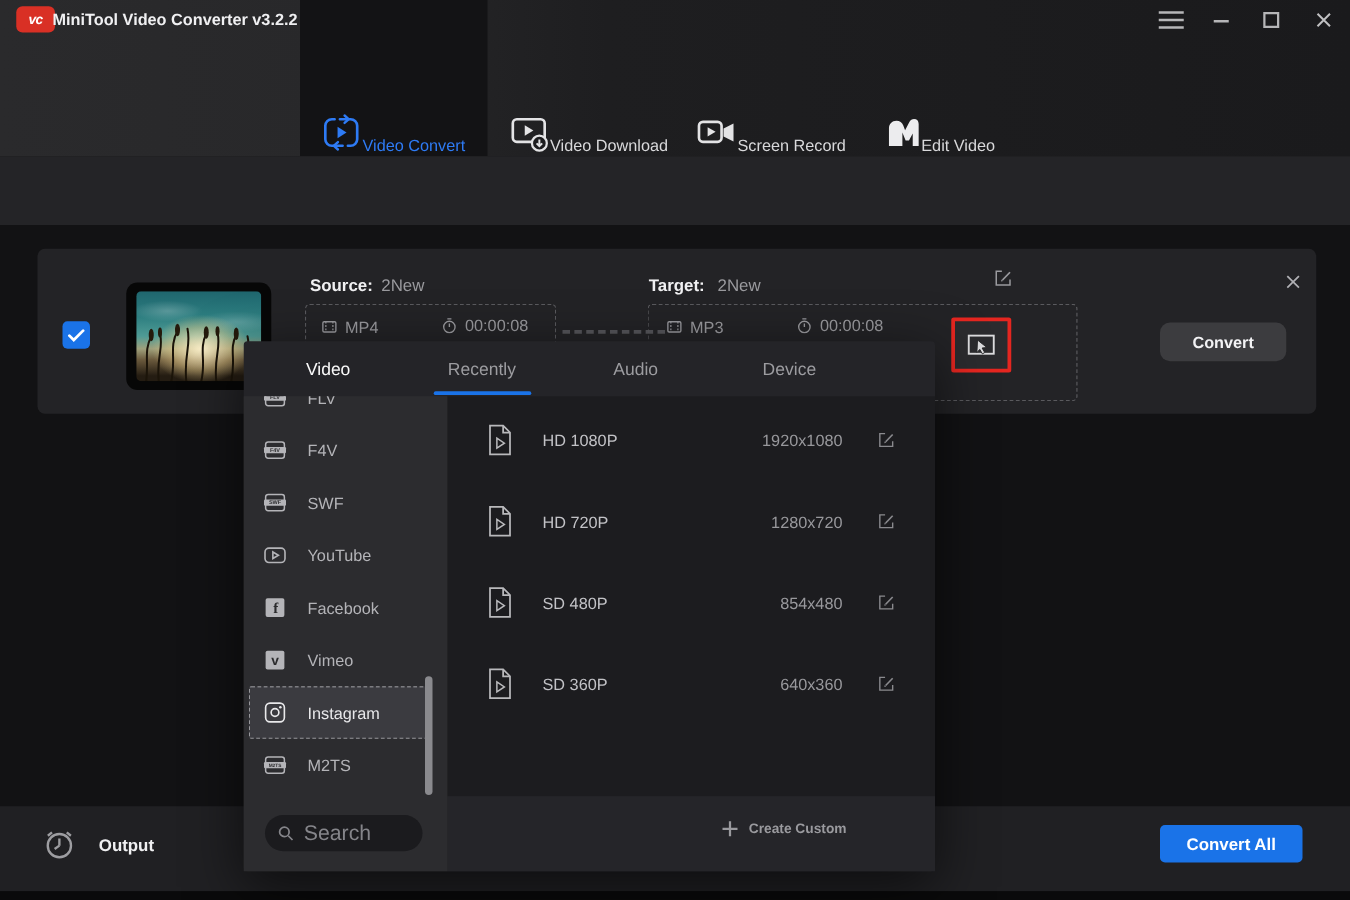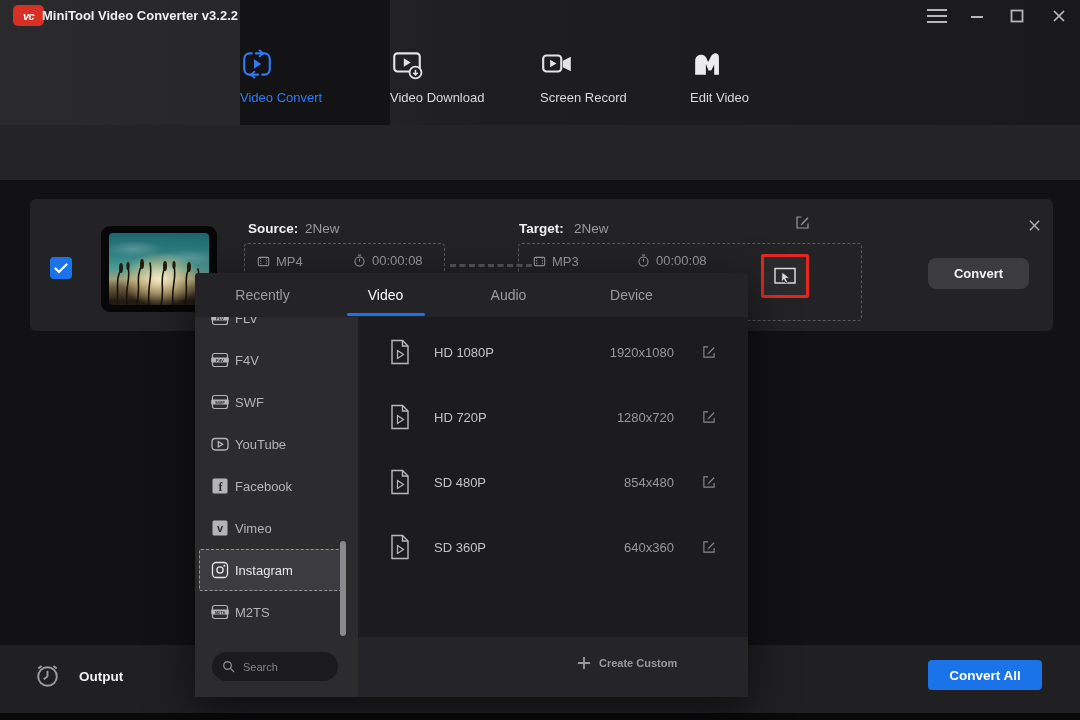--- a/index.html
+++ b/index.html
@@ -11,21 +11,21 @@
   
   .header{left:0;top:0;width:1080px;height:125px;
           background:linear-gradient(90deg,#2a2a2c 0%,#28282a 24%,#1e1e20 45%,#1a1a1c 100%);}
   .titlebar{left:0;top:0;width:1080px;height:30px;}
   .logo{left:13px;top:5px;width:31px;height:21px;border-radius:5px;background:#d93025;
         display:flex;align-items:center;justify-content:center;color:#fff;font-weight:bold;
         font-style:italic;font-size:11px;letter-spacing:-.5px;}
   .win-title{left:42px;top:8px;font-weight:bold;font-size:13px;color:#f0f0f2;}
   .winbtn{top:4px;width:30px;height:24px;display:flex;align-items:center;justify-content:center;}
   .navblock{left:240px;top:0px;width:150px;height:125px;background:#131315;}
-  .navtab{top:32px;width:150px;height:92px;display:flex;flex-direction:column;align-items:flex-start;}
+  .navtab{top:32px;width:150px;height:92px;display:flex;align-items:flex-end;margin-left:16px;}
   .navtab .nicon{margin-top:14px;height:36px;display:flex;align-items:center;}
   .navtab .nlabel{margin-top:8px;font-size:13px;color:#d9d9db;}
   .navtab.active .nlabel{color:#2e7bf5;}
 
   
   .toolbar{left:0;top:125px;width:1080px;height:55px;background:#242427;}
   .addfiles{left:30px;top:136px;height:32px;display:flex;align-items:center;gap:12px;}
   .addfiles .af-label{font-weight:bold;font-size:14px;color:#ececee;}
   .caret{width:0;height:0;border-left:6px solid transparent;border-right:6px solid transparent;
          border-top:7px solid #a8a8ac;}
@@ -60,30 +60,30 @@
 
   
   .popup{left:195px;top:273px;width:553px;height:424px;background:#242428;z-index:10;
          box-shadow:0 12px 45px rgba(0,0,0,.6);border-radius:3px;}
   .ptabs{left:0;top:0;width:553px;height:44px;display:flex;padding-left:6px;}
   .ptab{width:123px;display:flex;align-items:center;justify-content:center;color:#9c9ca0;font-size:14px;}
   .ptab.active{color:#fafafa;}
   .punderline{left:152px;top:40px;width:78px;height:3px;background:#1a73e8;border-radius:2px;}
   .sidebar{left:0;top:44px;width:163px;height:380px;background:#2c2c2f;overflow:hidden;}
   .side-list{position:absolute;left:0;top:-20px;width:163px;}
-  .side-item{height:42px;margin:0 14px 0 4px;display:flex;align-items:center;gap:5px;padding-left:10px;
+  .side-item{height:42px;margin:0 14px 0 4px;display:flex;align-items:center;gap:16px;padding-left:10px;
              color:#b4b4b8;border:1px dashed transparent;border-radius:2px;box-sizing:border-box;}
   .side-item.selected{background:#3b3b40;border-color:#97979b;color:#e8e8ea;}
   .side-ic{display:flex;align-items:center;}
   .side-label{font-size:13px;}
   .sscroll{left:145px;top:268px;width:6px;height:95px;border-radius:3px;background:#8a8a8e;}
   .searchbox{left:17px;top:379px;width:126px;height:29px;border-radius:15px;background:#1b1b1e;
              display:flex;align-items:center;gap:6px;padding:0 10px;box-sizing:border-box;color:#85858a;}
   .searchbox input{background:transparent;border:none;outline:none;color:#cfcfd2;width:80px;
-                   font-family:"Liberation Sans",sans-serif;font-size:11px;}
+                   font-family:"Liberation Sans",sans-serif;font-size:17px;}
   .searchbox input::placeholder{color:#85858a;}
   .rpanel{left:163px;top:44px;width:390px;height:320px;background:#1c1c1f;}
   .preset{position:absolute;left:0;width:390px;height:44px;display:flex;align-items:center;padding-left:32px;
           box-sizing:border-box;color:#c2c2c6;}
   .preset .pname{margin-left:24px;font-size:13px;color:#c2c2c6;width:130px;}
   .preset .pres{width:110px;text-align:right;color:#98989c;font-size:13px;}
   .preset .pedit{margin-left:28px;color:#8a8a8e;display:flex;}
   .pfooter{left:163px;top:364px;width:390px;height:60px;background:#252529;}
   .createcustom{position:absolute;left:219px;top:19px;display:flex;align-items:center;gap:8px;
                 color:#9a9a9e;font-weight:bold;font-size:11px;}
@@ -295,22 +295,22 @@
   <div class="abs btn-convert">Convert</div>
 
   <div class="abs card-close">
     <svg width="13" height="13" viewBox="0 0 14 14">
       <path d="M2 2 L12 12 M12 2 L2 12" stroke="#b0b0b4" stroke-width="1.5" fill="none"></path>
     </svg>
   </div>
 
   <div class="abs popup">
     <div class="abs ptabs">
+      <div class="ptab active">Video</div>
       <div class="ptab">Recently</div>
-      <div class="ptab active">Video</div>
       <div class="ptab">Audio</div>
       <div class="ptab">Device</div>
     </div>
     <div class="abs punderline"></div>
 
     <div class="abs sidebar">
       <div class="side-list">
           <div class="side-item">
             <span class="side-ic">
               <svg width="20" height="20" viewBox="0 0 20 20" fill="none" stroke="currentColor" stroke-width="1.2">

